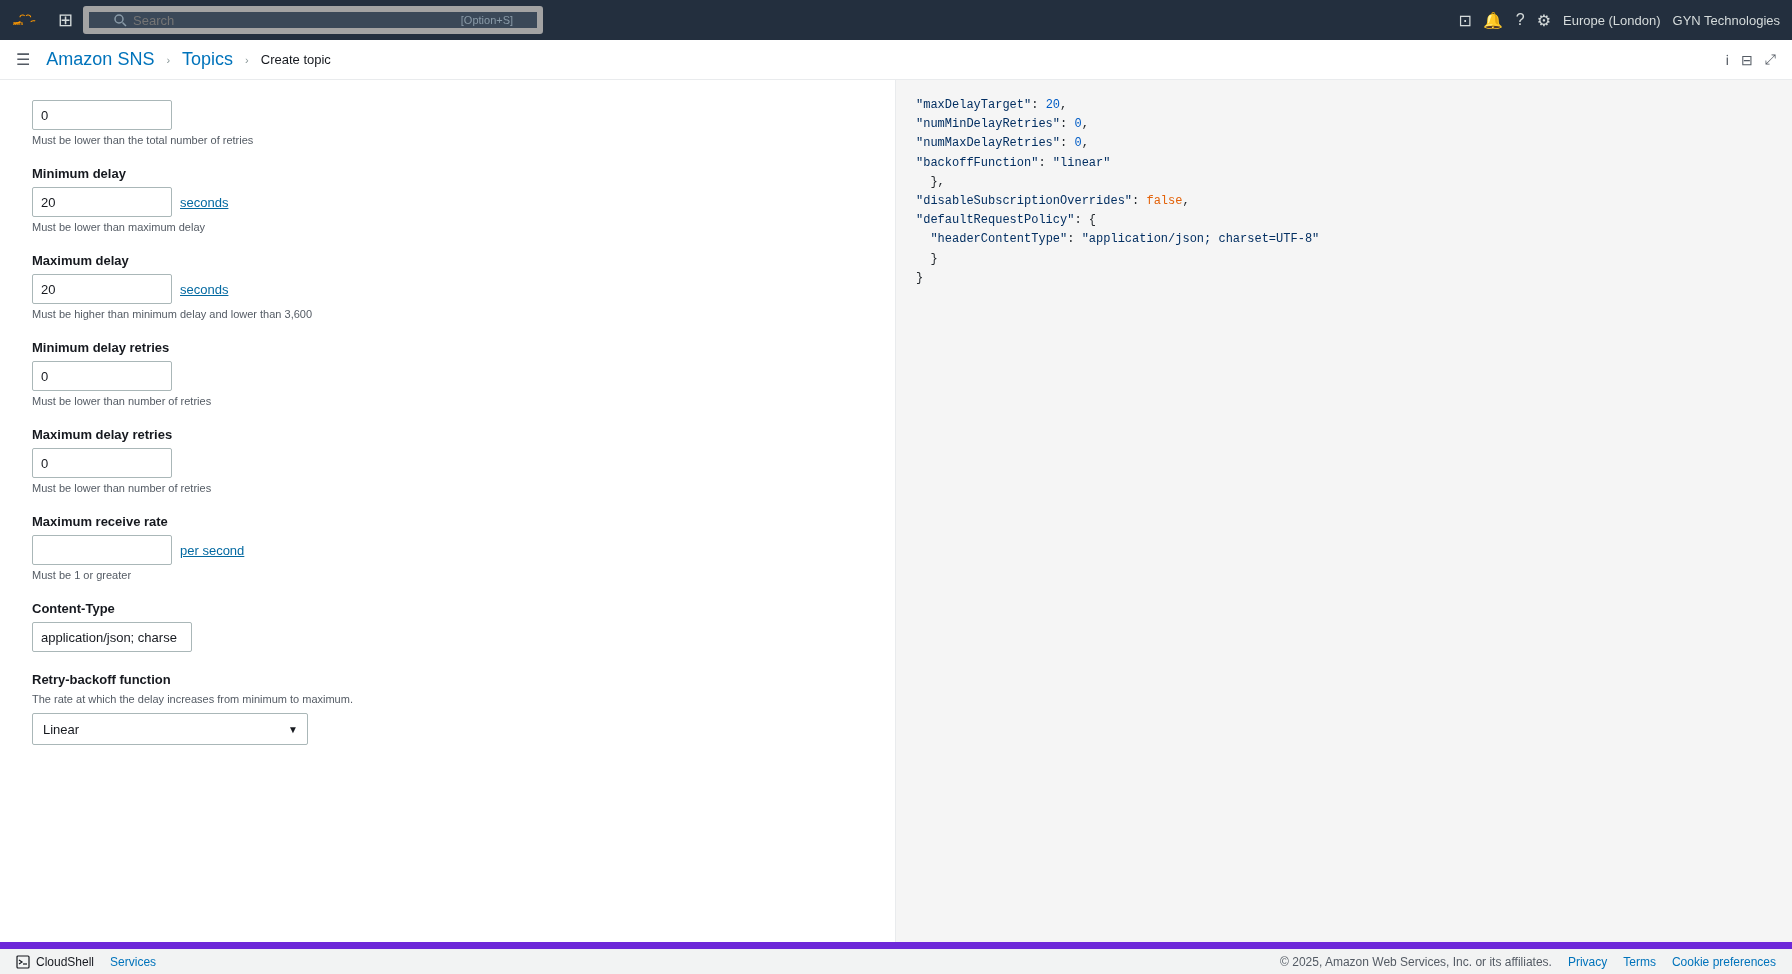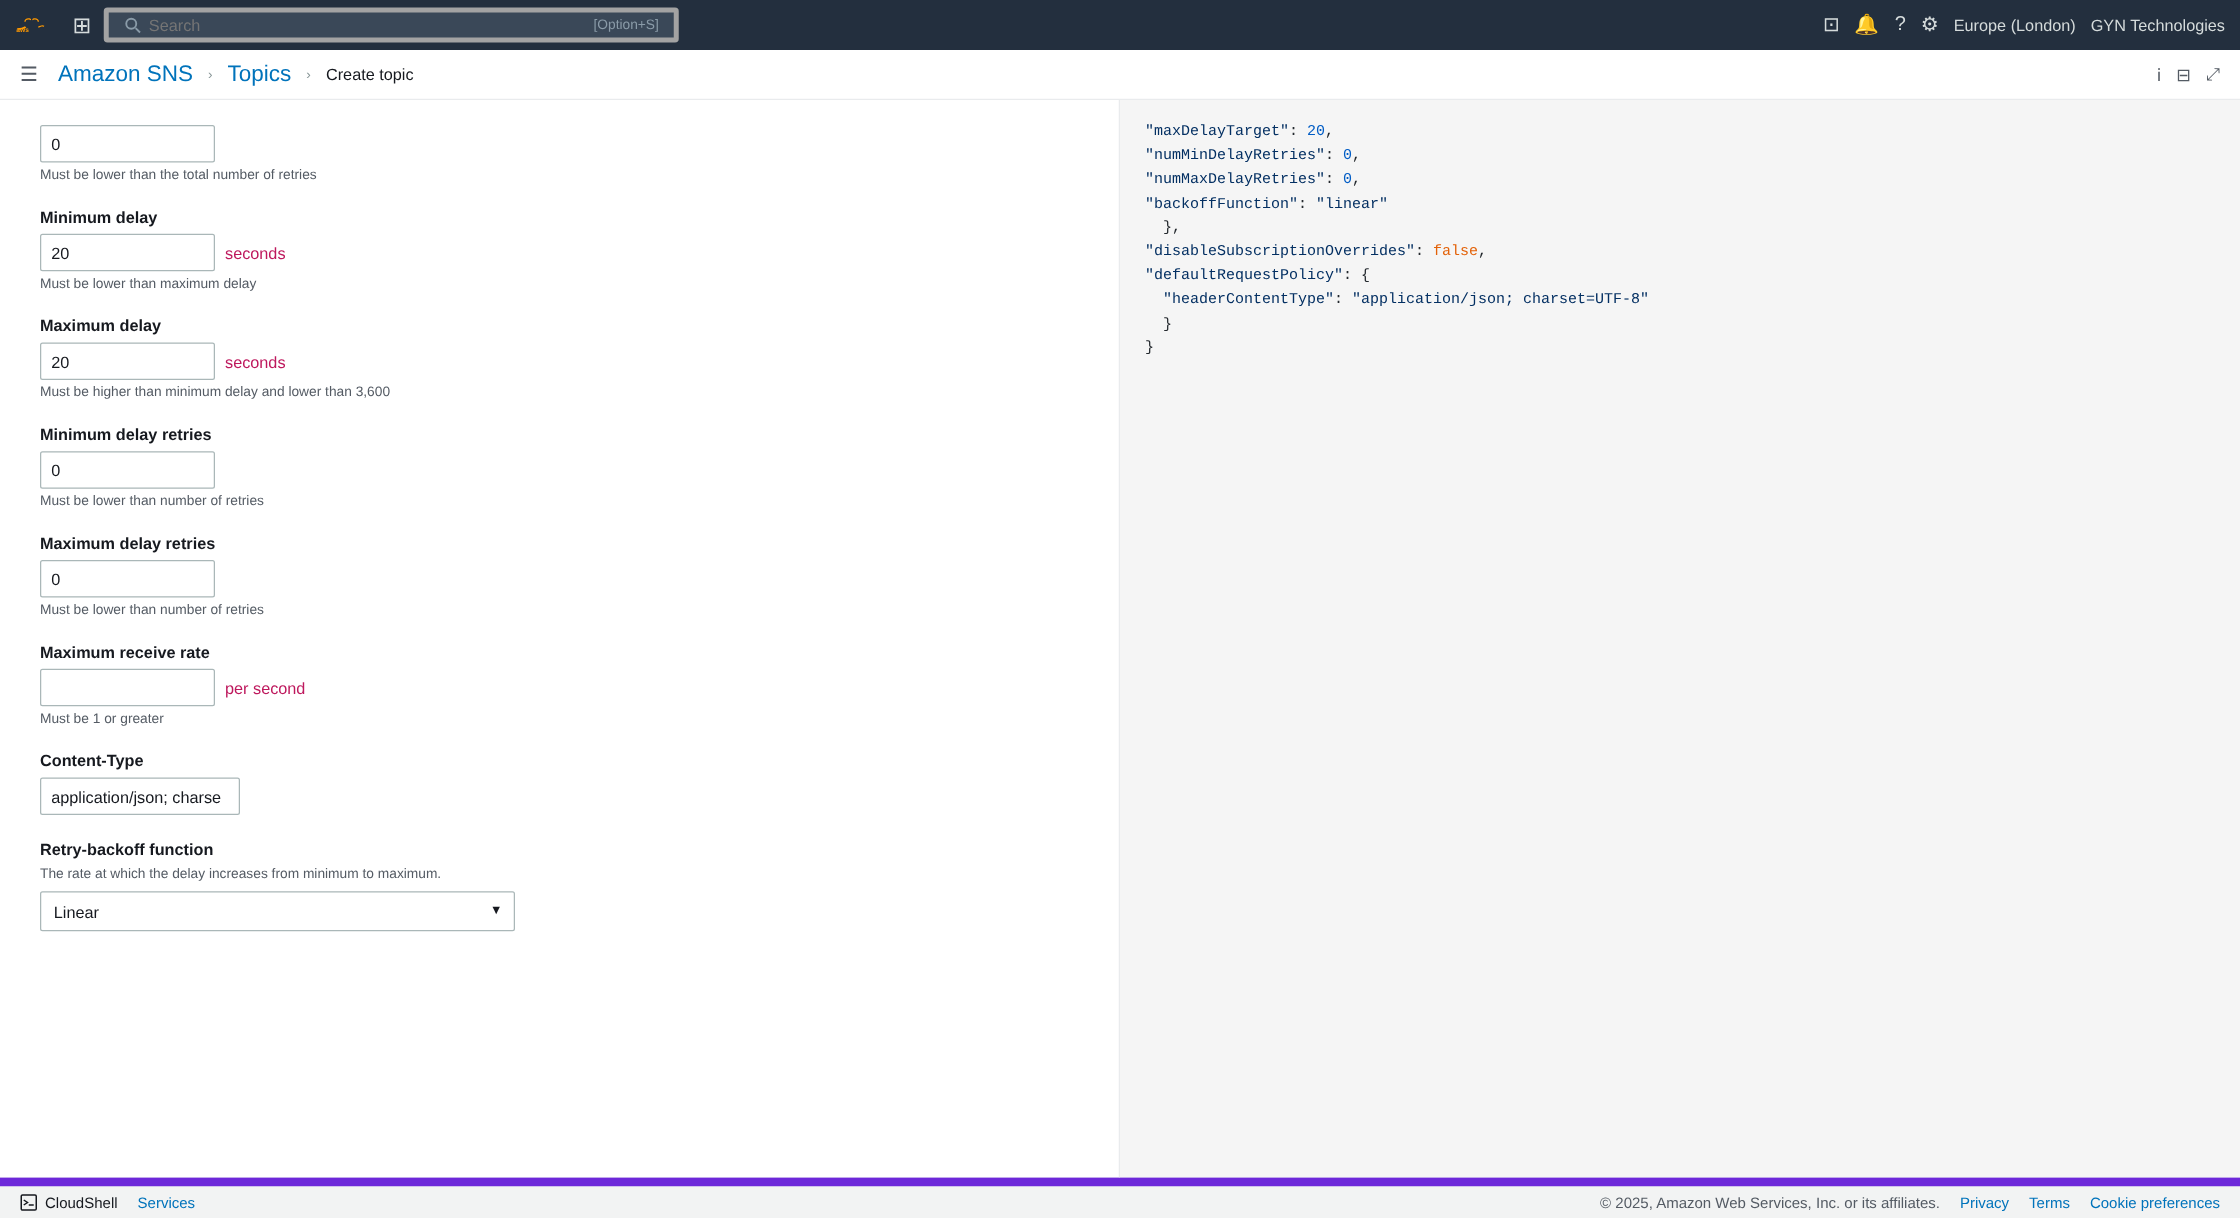--- a/index.html
+++ b/index.html
@@ -16,23 +16,23 @@
     }
     .top-nav .aws-logo {
       width: 32px; height: 20px;
       margin-right: 4px;
     }
     .top-nav .grid-icon { color: #d5dbdb; font-size: 18px; cursor: pointer; }
     .search-bar {
       display: flex;
       align-items: center;
       background: #3a4858;
-      border: 4px solid #a3a3a3;
+      border: 6px solid #a3a3a3;
       border-radius: 3px;
-      padding: 3px 12px;
+      padding: 3px 24px;
       flex: 1;
       max-width: 460px;
       height: 28px;
     }
     .search-bar input {
       background: transparent;
       border: none;
       outline: none;
       color: #d5dbdb;
       font-size: 13px;
@@ -129,27 +129,28 @@
       height: 30px;
       width: 140px;
       outline: none;
       color: #16191f;
     }
     .form-input-wide {
       width: 140px;
     }
     .unit-label {
       font-size: 13px;
-      color: #be185d;
+      color: #0369a1;
+      text-decoration: underline;
     }
 
     
     .select-wrapper {
       position: relative;
-      width: 380px;
+      width: 276px;
     }
     .select-wrapper select {
       appearance: none;
       -webkit-appearance: none;
       width: 100%;
       border: 1px solid #aab7b8;
       border-radius: 2px;
       padding: 4px 30px 4px 10px;
       font-size: 13px;
       height: 32px;

